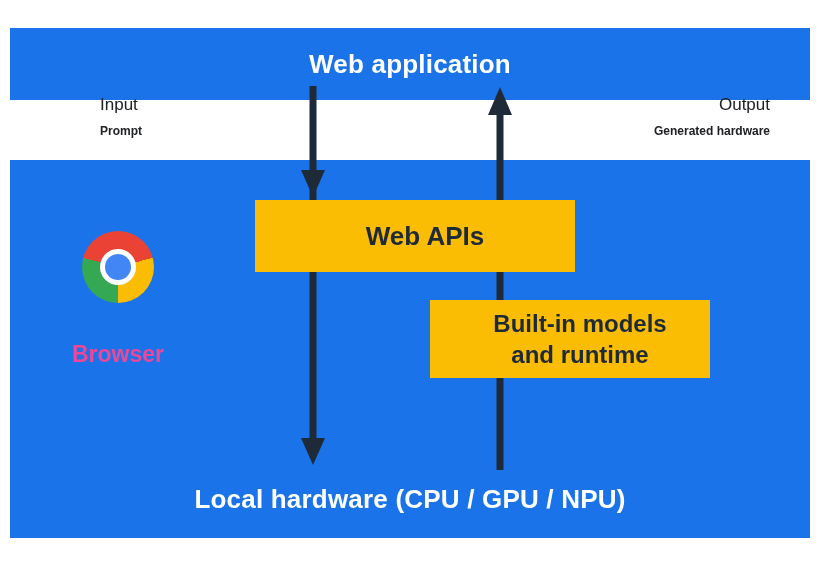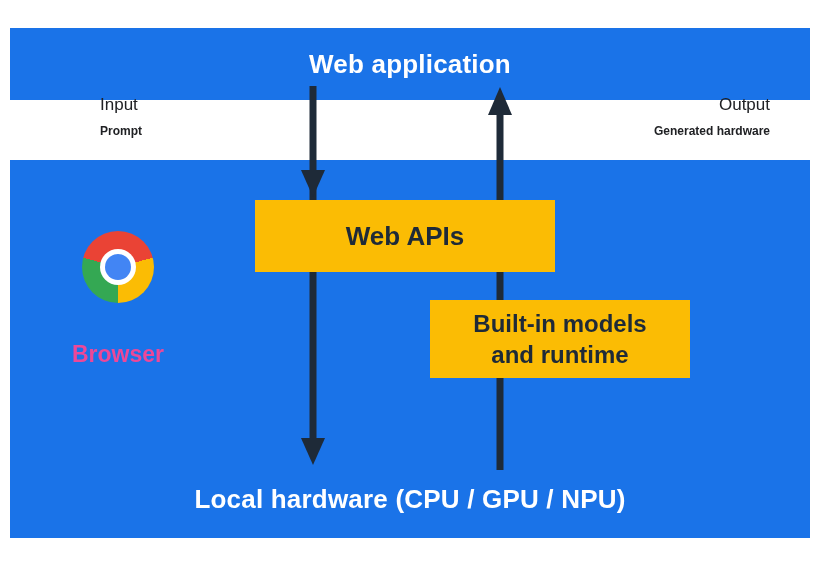--- a/index.html
+++ b/index.html
@@ -53,20 +53,21 @@
     position: absolute;
     background: var(--yellow, #fbbc04);
     color: var(--arrow, #1e2a38);
     display: flex;
     flex-direction: column;
     align-items: center;
     justify-content: center;
     z-index: 3;
     font-weight: 700;
     text-align: center;
+    padding-left: 20px;
   }
   .web-apis { left: 255px; top: 200px; width: 300px; height: 72px; font-size: 26px; }
   .builtin  { left: 430px; top: 300px; width: 260px; height: 78px; font-size: 24px; line-height: 31px; }
 
   
   .browser-group {
     position: absolute;
     left: 48px; top: 231px; width: 140px;
     z-index: 3;
     display: flex;

